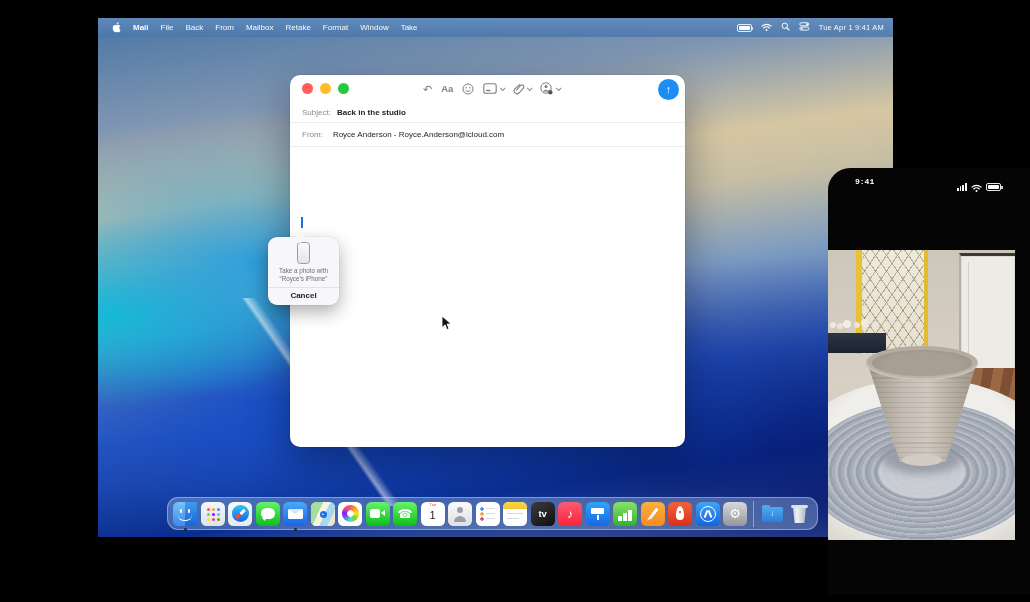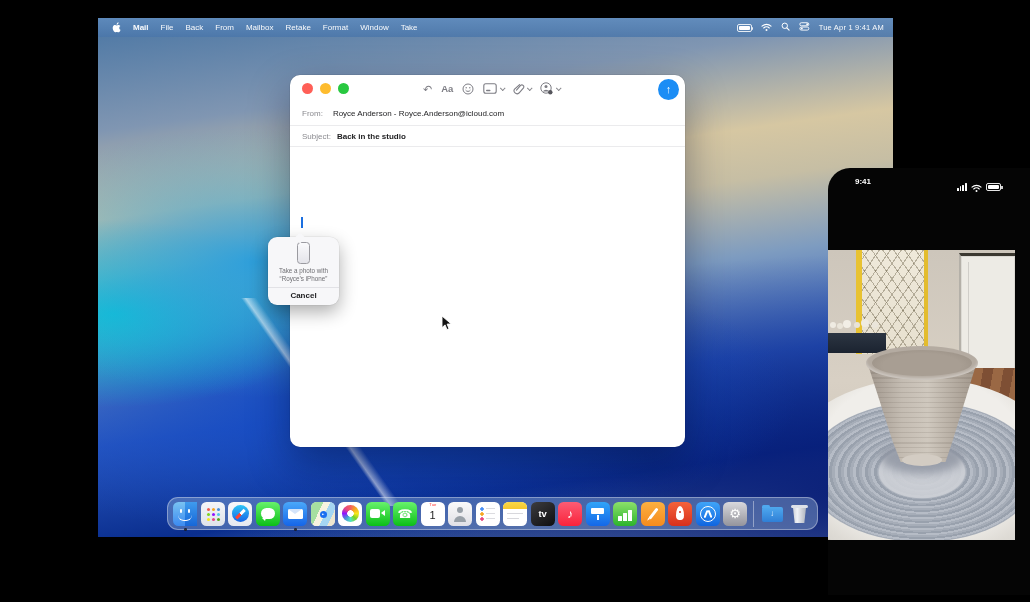--- a/index.html
+++ b/index.html
@@ -187,21 +187,21 @@
   .ic-trash { background:transparent; overflow:visible; }
   .tr-bin { left:4.5px; top:5.5px; width:15px; height:16px;
     background:linear-gradient(90deg,#c4c8d0,#f0f2f6 35%,#c8ccd4 70%,#a8aeb8);
     clip-path:polygon(6% 0, 94% 0, 82% 100%, 18% 100%); }
   .tr-lid { left:3.5px; top:3.5px; width:17px; height:2.6px; background:#dde1e8; border-radius:1.5px; }
 
   
   .iphone { position:absolute; left:828px; top:168px; width:202px; height:427px; background:#050505;
     border-top-left-radius:22px; overflow:hidden; z-index:40; }
   .ip-status { position:absolute; left:0; top:0; width:187px; height:26px; color:#fff; }
-  .ip-time { position:absolute; left:27px; top:9px; font-size:8px; font-weight:600; }
+  .ip-time { position:absolute; left:27px; top:9px; font-size:8px; font-weight:600;font-family:Liberation Mono, monospace; }
   .ip-icons { position:absolute; right:14px; top:10px; display:flex; align-items:center; gap:4px; }
   .sig { display:flex; align-items:flex-end; gap:1px; }
   .sig i { width:1.8px; background:#fff; border-radius:.5px; }
   .sig .s1{height:3px;} .sig .s2{height:4.5px;} .sig .s3{height:6px;} .sig .s4{height:7.5px;}
   .ip-batt { width:15px; height:7.5px; border:1px solid rgba(255,255,255,.9); border-radius:2px; position:relative; }
   .ip-batt::before { content:""; position:absolute; inset:1px; background:#fff; border-radius:1px; }
   .ip-batt::after { content:""; position:absolute; right:-2.5px; top:1.8px; width:1.5px; height:3px; background:rgba(255,255,255,.8); }
 
   .camera { position:absolute; left:0; top:82px; width:187px; height:290px; overflow:hidden; background:#cfc8bd; }
   .cam-wall { position:absolute; inset:0; background:linear-gradient(180deg,#cdc6bb,#d8d0c4 45%,#ccc3b6); }
@@ -347,27 +347,27 @@
               <path d="M2.8 9.6a3.6 3.6 0 0 1 6.4 0" fill="#7d7d84"></path>
               <circle cx="10.3" cy="10.3" r="2.2" fill="#55555c"></circle>
             </svg>
           <span class="chev"></span>
         </span>
       </div>
 
       <div class="send-btn">↑</div>
 
       <div class="fields">
+        <div class="frow row-subject">
+          <span class="lbl">Subject:</span>
+          <span class="val" style="font-weight:600;">Back in the studio</span>
+        </div>
         <div class="frow row-from">
           <span class="lbl">From:</span>
           <span class="val" style="margin-left:10px;">Royce Anderson - Royce.Anderson@icloud.com</span>
-        </div>
-        <div class="frow row-subject">
-          <span class="lbl">Subject:</span>
-          <span class="val" style="font-weight:600;">Back in the studio</span>
         </div>
       </div>
 
       <div class="caret"></div>
     </div>
 
     <div class="popup">
       <div class="pp-phone"></div>
       <div class="pp-text">
         <div>Take a photo with</div>

